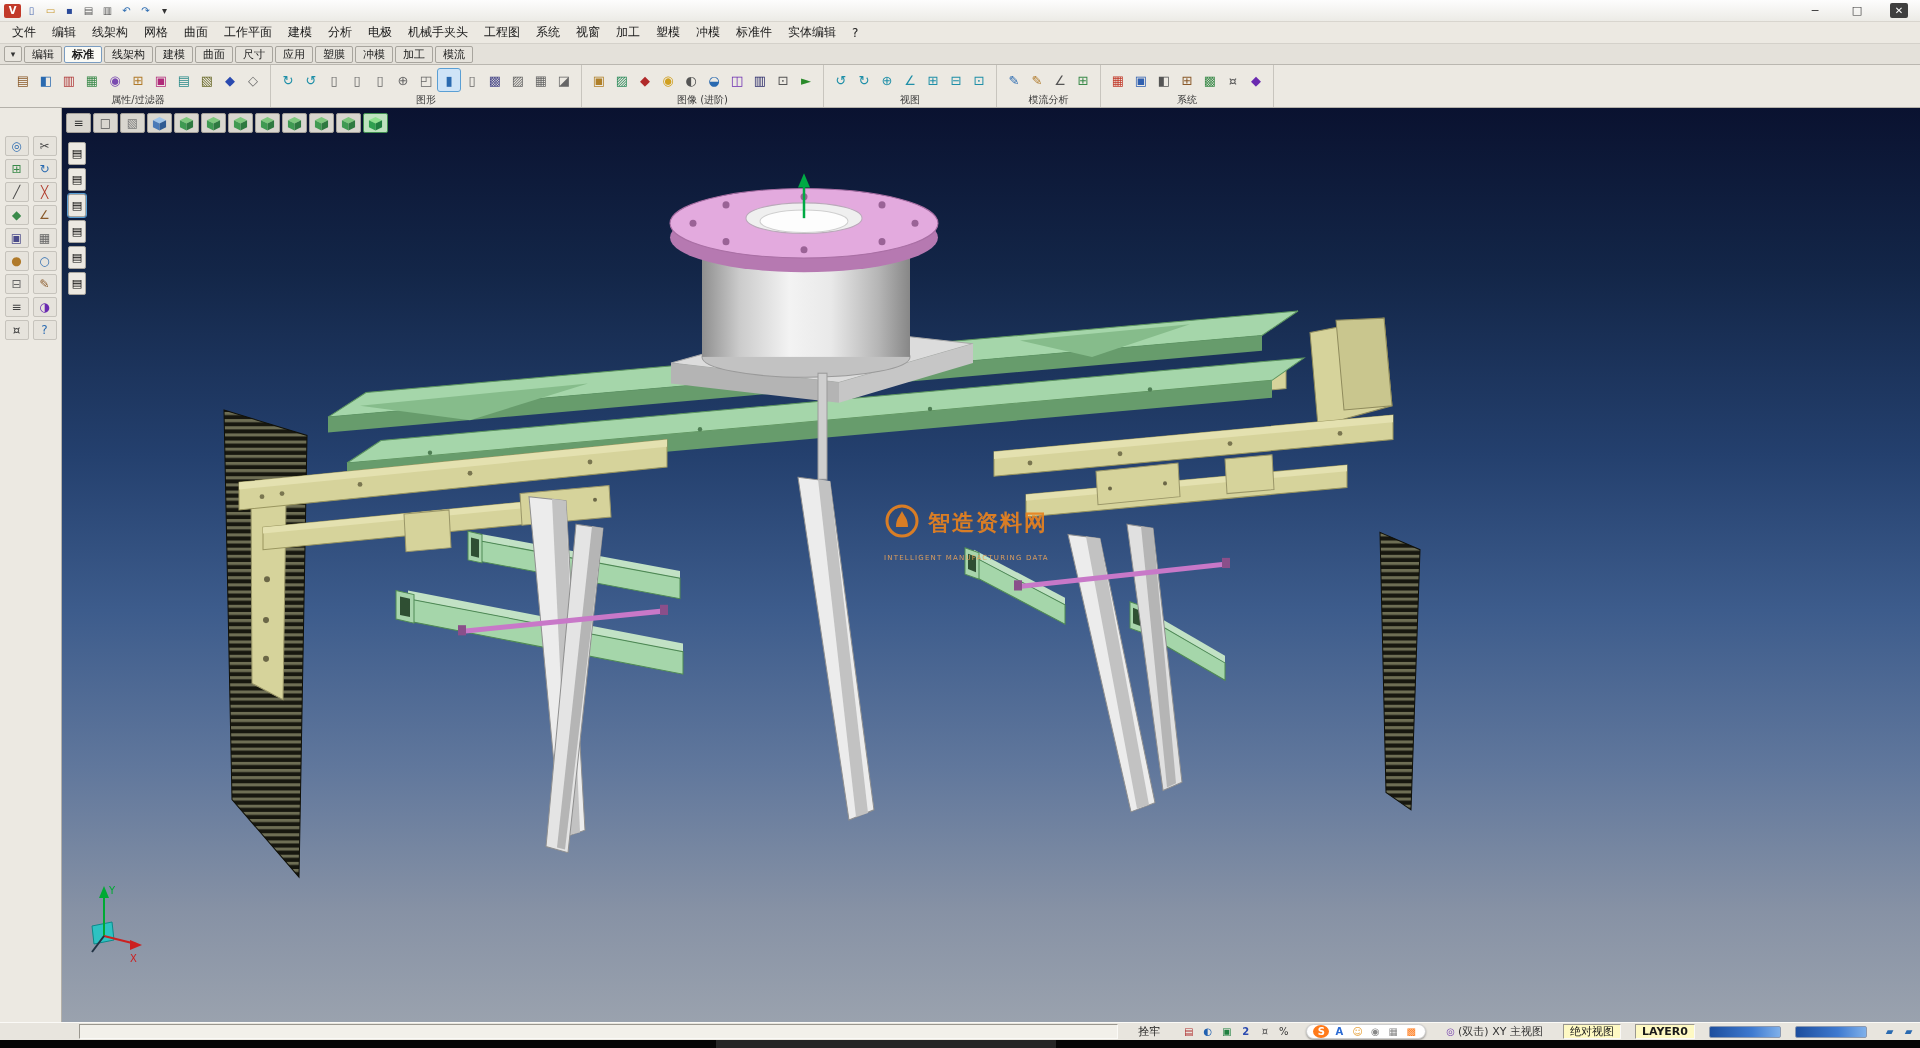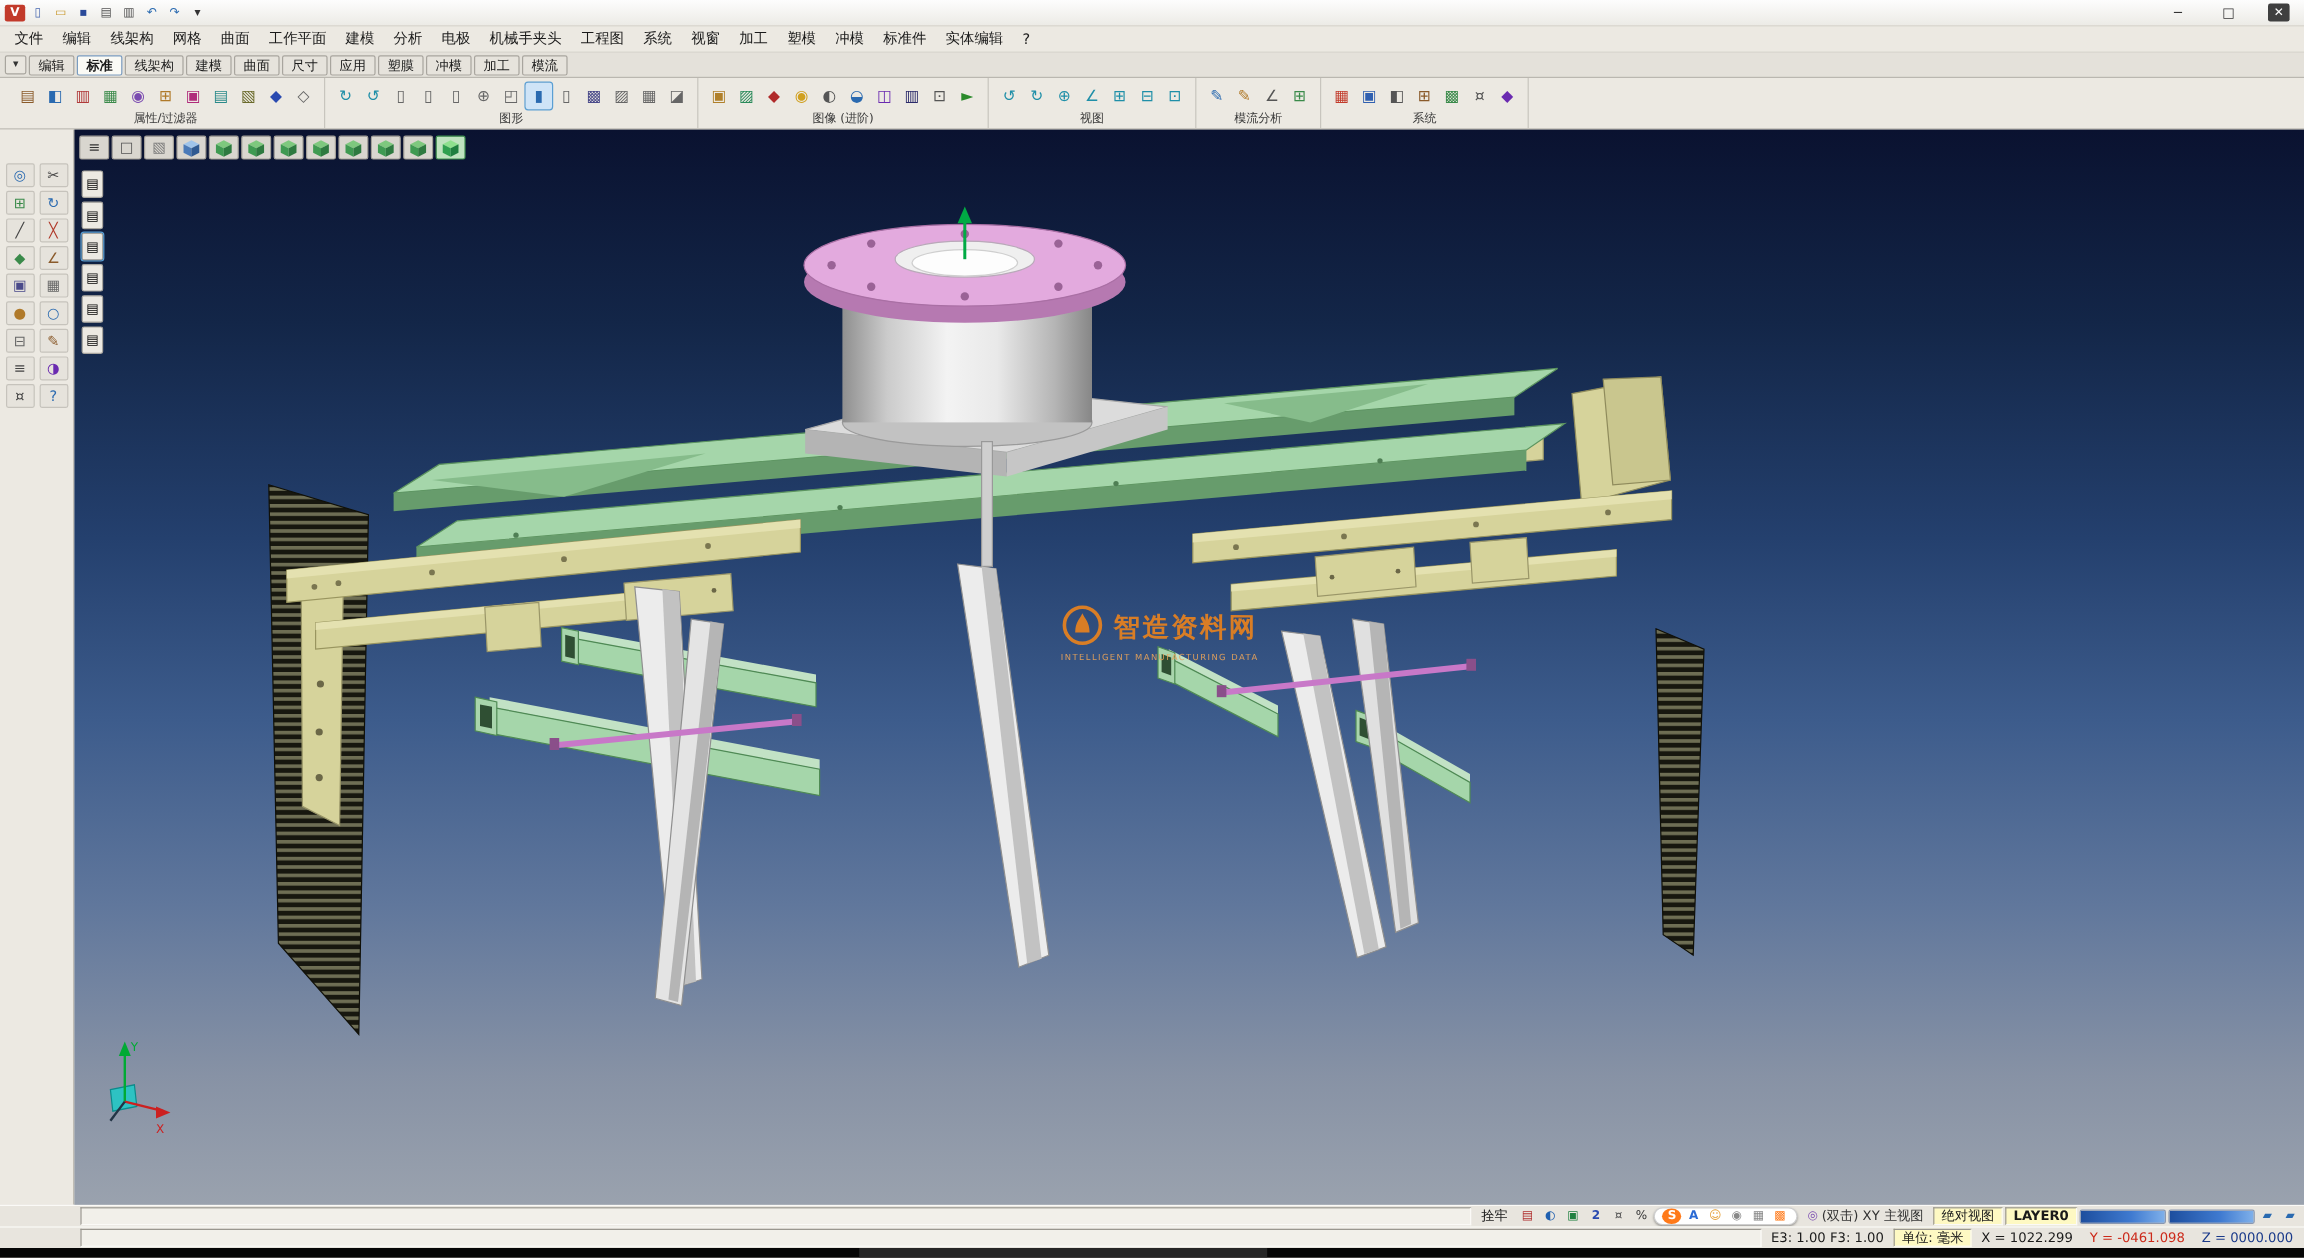--- a/index.html
+++ b/index.html
@@ -56,28 +56,28 @@
   .view-row .icon{width:25px;height:20px;background:#d9d6cf;border:1px solid #a39f98;font-size:12px;}
   .view-row .icon.active{background:#bfe3bf;outline:none;border-color:#3f8f4f;}
   .view-row .icon svg{display:block;}
 
   .dock-col{position:absolute;top:34px;left:6px;display:flex;flex-direction:column;gap:3px;}
   .dock-col .icon{width:18px;height:23px;background:#ece9e2;border:1px solid #a8a59e;font-size:11px;}
 
   .watermark{position:absolute;left:822px;top:395px;opacity:.92;}
   .wm-row{display:flex;align-items:center;gap:8px;}
   .wm-title{font-size:22px;font-weight:bold;color:var(--watermark);letter-spacing:2px;white-space:nowrap;}
-  .wm-sub{font-size:7px;color:#e8a35a;letter-spacing:1.2px;margin-top:1px;text-align:center;white-space:nowrap;}
+  .wm-sub{font-size:7px;color:#e8a35a;letter-spacing:1.2px;margin-top:11px;text-align:center;white-space:nowrap;}
 
   .triad{position:absolute;left:22px;bottom:56px;}
   .ax-y{fill:#00aa33;font-size:10px;}
   .ax-x{fill:#cc2020;font-size:10px;}
 
   
-  .srow{display:flex;align-items:stretch;gap:2px;height:18px;flex:0 0 18px;background:#e8e5de;border-top:1px solid #fbfaf7;padding:1px 3px;}
+  .srow{display:flex;align-items:stretch;gap:14px;height:18px;flex:0 0 18px;background:#e8e5de;border-top:1px solid #fbfaf7;padding:1px 3px;}
   .statpad{width:62px;flex:0 0 62px;}
   .cell{border:1px solid;border-color:#9a978f #fbfaf7 #fbfaf7 #9a978f;background:#fef9c3;font-size:11px;padding:0 6px;display:flex;align-items:center;color:#1a1a1a;white-space:nowrap;}
   .cell.flat{border:none;background:none;}
   .cell.sunken{flex:1 1 auto;background:#f2f0ea;}
   .iconrow{display:flex;align-items:center;gap:2px;}
   .iconrow .icon{width:17px;height:14px;font-size:10px;}
   .sogou{display:flex;align-items:center;gap:2px;background:#fff;border:1px solid #cfcfcf;border-radius:9px;padding:0 6px;box-shadow:0 1px 2px rgba(0,0,0,.35);}
   .sogou .icon{width:16px;height:13px;font-size:10px;}
   .layer{font-weight:bold;}
   .pbar{width:72px;height:12px;align-self:center;background:linear-gradient(90deg,#1d4e9e,#3f7ad0 60%,#7fb0ea);border:1px solid #8a98b0;border-radius:2px;}
@@ -565,27 +565,18 @@
     <div class="cell">绝对视图</div>
     <div class="cell layer">LAYER0</div>
     <div class="pbar"></div>
     <div class="pbar"></div>
     <div class="iconrow">
         <span class="icon" style="color: rgb(42, 106, 176);">▰</span>
         <span class="icon" style="color: rgb(42, 106, 176);">▰</span>
       </div>
   </div>
 
-  <div class="srow">
-    <div class="statpad"></div>
-    <div class="cell sunken"></div>
-    <div class="cell flat">E3: 1.00 F3: 1.00</div>
-    <div class="cell">单位: 毫米</div>
-    <div class="cell flat cx">X = 1022.299</div>
-    <div class="cell flat cy">Y = -0461.098</div>
-    <div class="cell flat cz">Z = 0000.000</div>
-  </div>
 
   <div class="taskbar">
     <div class="task-seg"></div>
   </div>
 
 </div>
 
 </body></html>

